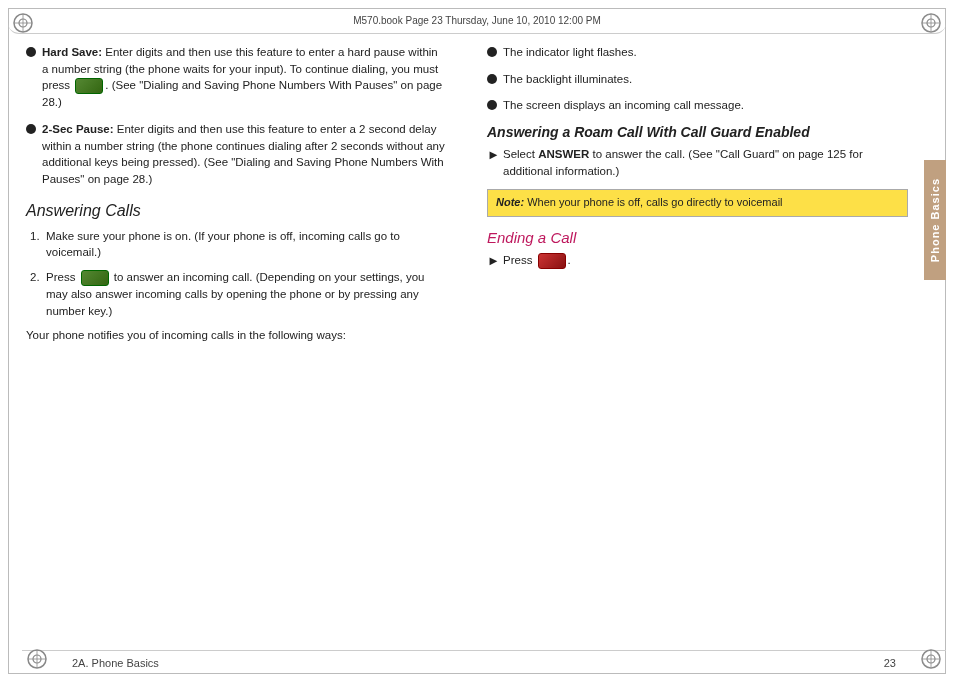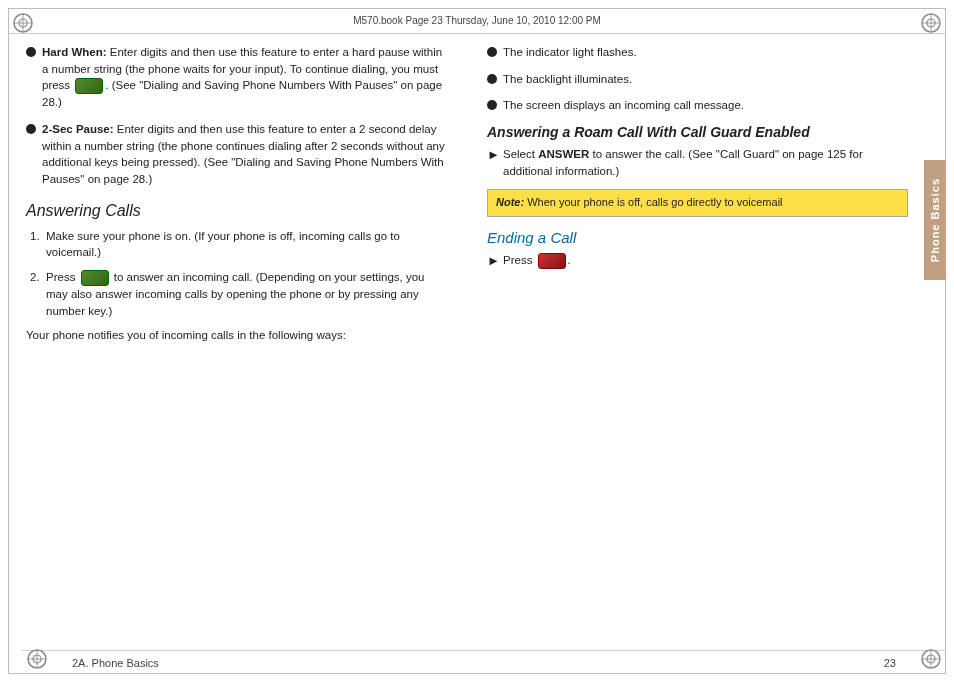--- a/index.html
+++ b/index.html
@@ -37,20 +37,21 @@
 
     
     .header {
       position: absolute;
       top: 8px; left: 8px; right: 8px;
       height: 26px;
       display: flex;
       align-items: center;
       border-bottom: 1px solid #ccc;
       padding: 0 30px;
+      border-radius: 11px;
     }
 
     .header-text {
       font-size: 10px;
       color: #444;
       white-space: nowrap;
       margin: auto;
     }
 
     
@@ -239,21 +240,21 @@
     }
 
     .note-box b {
       font-style: italic;
     }
 
     
     .ending-heading {
       font-style: italic;
       font-size: 15px;
-      color: #0369a1;
+      color: #be185d;
       margin: 12px 0 6px 0;
       font-weight: normal;
     }
   </style>
 </head>
 <body>
 
 <div class="page-border"></div>
 
 <div class="header">
@@ -284,21 +285,21 @@
 </div>
 
 <div class="content">
 
   <div class="left-col">
 
 
     <div class="bullet-item">
       <span class="bullet-dot"></span>
       <span class="bullet-text">
-        <b>Hard When:</b><span> Enter digits and then use this feature to enter a hard pause within a number string (the phone waits for your input). To continue dialing, you must press</span>
+        <b>Hard Save:</b><span> Enter digits and then use this feature to enter a hard pause within a number string (the phone waits for your input). To continue dialing, you must press</span>
         <span class="inline-btn inline-btn-green" style="background:linear-gradient(135deg,#558833,#336611);border-radius:3px;"></span><span>. (See "Dialing and Saving Phone Numbers With Pauses" on page 28.)</span>
       </span>
     </div>
 
     <div class="bullet-item">
       <span class="bullet-dot"></span>
       <span class="bullet-text">
         <b>2-Sec Pause:</b><span> Enter digits and then use this feature to enter a 2 second delay within a number string (the phone continues dialing after 2 seconds without any additional keys being pressed). (See "Dialing and Saving Phone Numbers With Pauses" on page 28.)</span>
       </span>
     </div>

